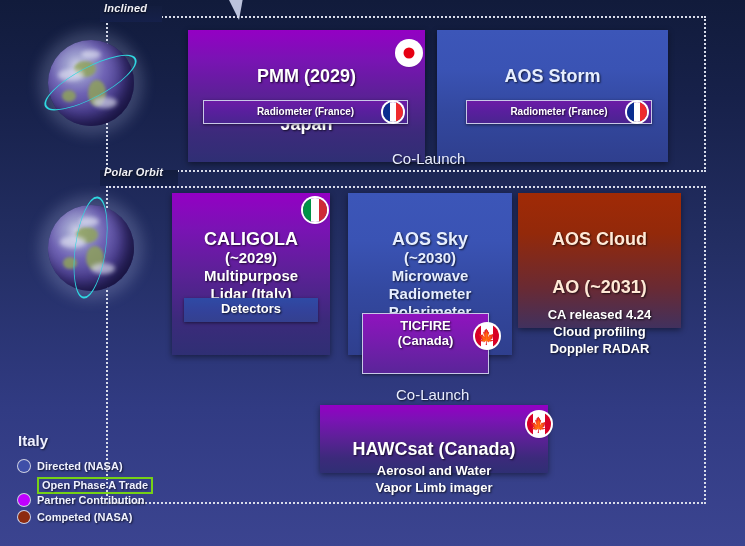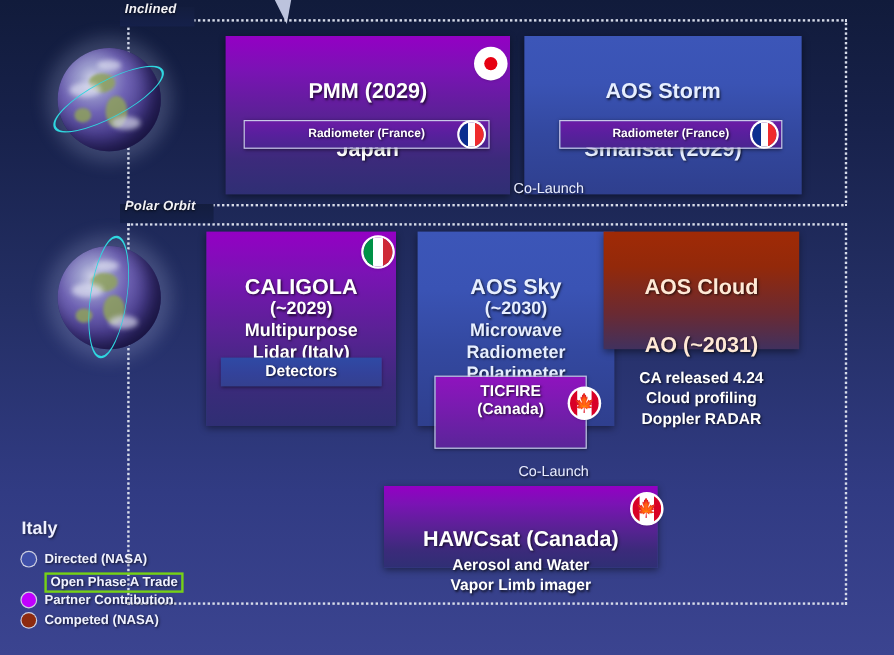--- a/index.html
+++ b/index.html
@@ -129,22 +129,22 @@
   .flag.ca .bar{position:absolute;top:0;bottom:0;width:6px;background:#d80027;}
   .flag.ca .bar.l{left:0;} .flag.ca .bar.r{right:0;}
   .flag.ca .leaf{
     position:absolute;left:50%;top:50%;transform:translate(-50%,-50%);
     color:#d80027;font-size:15px;line-height:1;font-weight:bold;
   }
   .flag.sm{width:20px;height:20px;}
 
   
   .colaunch{
-    position:absolute;color:#e9edff;font-size:12px;font-weight:normal;
-    text-shadow:1px 1px 2px rgba(0,0,0,.7);white-space:nowrap;margin-left:36px;
+    position:absolute;color:#e9edff;font-size:15px;font-weight:normal;
+    text-shadow:1px 1px 2px rgba(0,0,0,.7);white-space:nowrap;
   }
 
   
   .legend{position:absolute;left:18px;top:432px;}
   .legend .lg-title{
     color:#eef0ff;font-size:15px;font-weight:bold;
     text-shadow:1px 1px 2px rgba(0,0,0,.6);margin-bottom:9px;
   }
   .lg-row{display:flex;align-items:center;height:15px;margin-bottom:2px;}
   .lg-dot{width:12px;height:12px;border-radius:50%;margin-right:7px;flex:none;
@@ -212,21 +212,20 @@
     <div class="title purple">Japan</div>
   </div>
   <div class="flag jp" style="left:397px;top:41px;"></div>
   <div class="subbox instr" style="left:203px;top:100px;width:205px;">
     <span>Radiometer (France)</span>
   </div>
   <div class="flag fr sm" style="left:383px;top:102px;"></div>
 
   <div class="box blue" style="left:437px;top:30px;width:231px;height:132px;">
     <div class="title blue">AOS Storm</div>
-    <div class="title blue">Smallsat (2029)</div>
   </div>
   <div class="subbox instr" style="left:466px;top:100px;width:186px;">
     <span>Radiometer (France)</span>
   </div>
   <div class="flag fr sm" style="left:627px;top:102px;"></div>
 
   <div class="colaunch" style="left:392px;top:150px;">Co-Launch</div>
 
   <div class="box purple" style="left:172px;top:193px;width:158px;height:162px;">
     <div class="title purple">CALIGOLA</div>
@@ -249,21 +248,21 @@
   <div class="subbox ticfire" style="left:362px;top:313px;width:127px;">
     <div>TICFIRE</div>
     <div>(Canada)</div>
   </div>
   <div class="flag ca" style="left:475px;top:324px;">
     <div class="bar l"></div>
     <div class="bar r"></div>
     <div class="leaf">🍁</div>
   </div>
 
-  <div class="box red" style="left:503px;top:193px;width:163px;height:98px;">
+  <div class="box red" style="left:518px;top:193px;width:163px;height:135px;">
     <div class="title red">AOS Cloud</div>
     <div class="title red">AO (~2031)</div>
     <div class="body">
       <div>CA released 4.24</div>
       <div>Cloud profiling</div>
       <div>Doppler RADAR</div>
     </div>
   </div>
 
   <div class="colaunch" style="left:396px;top:386px;">Co-Launch</div>

